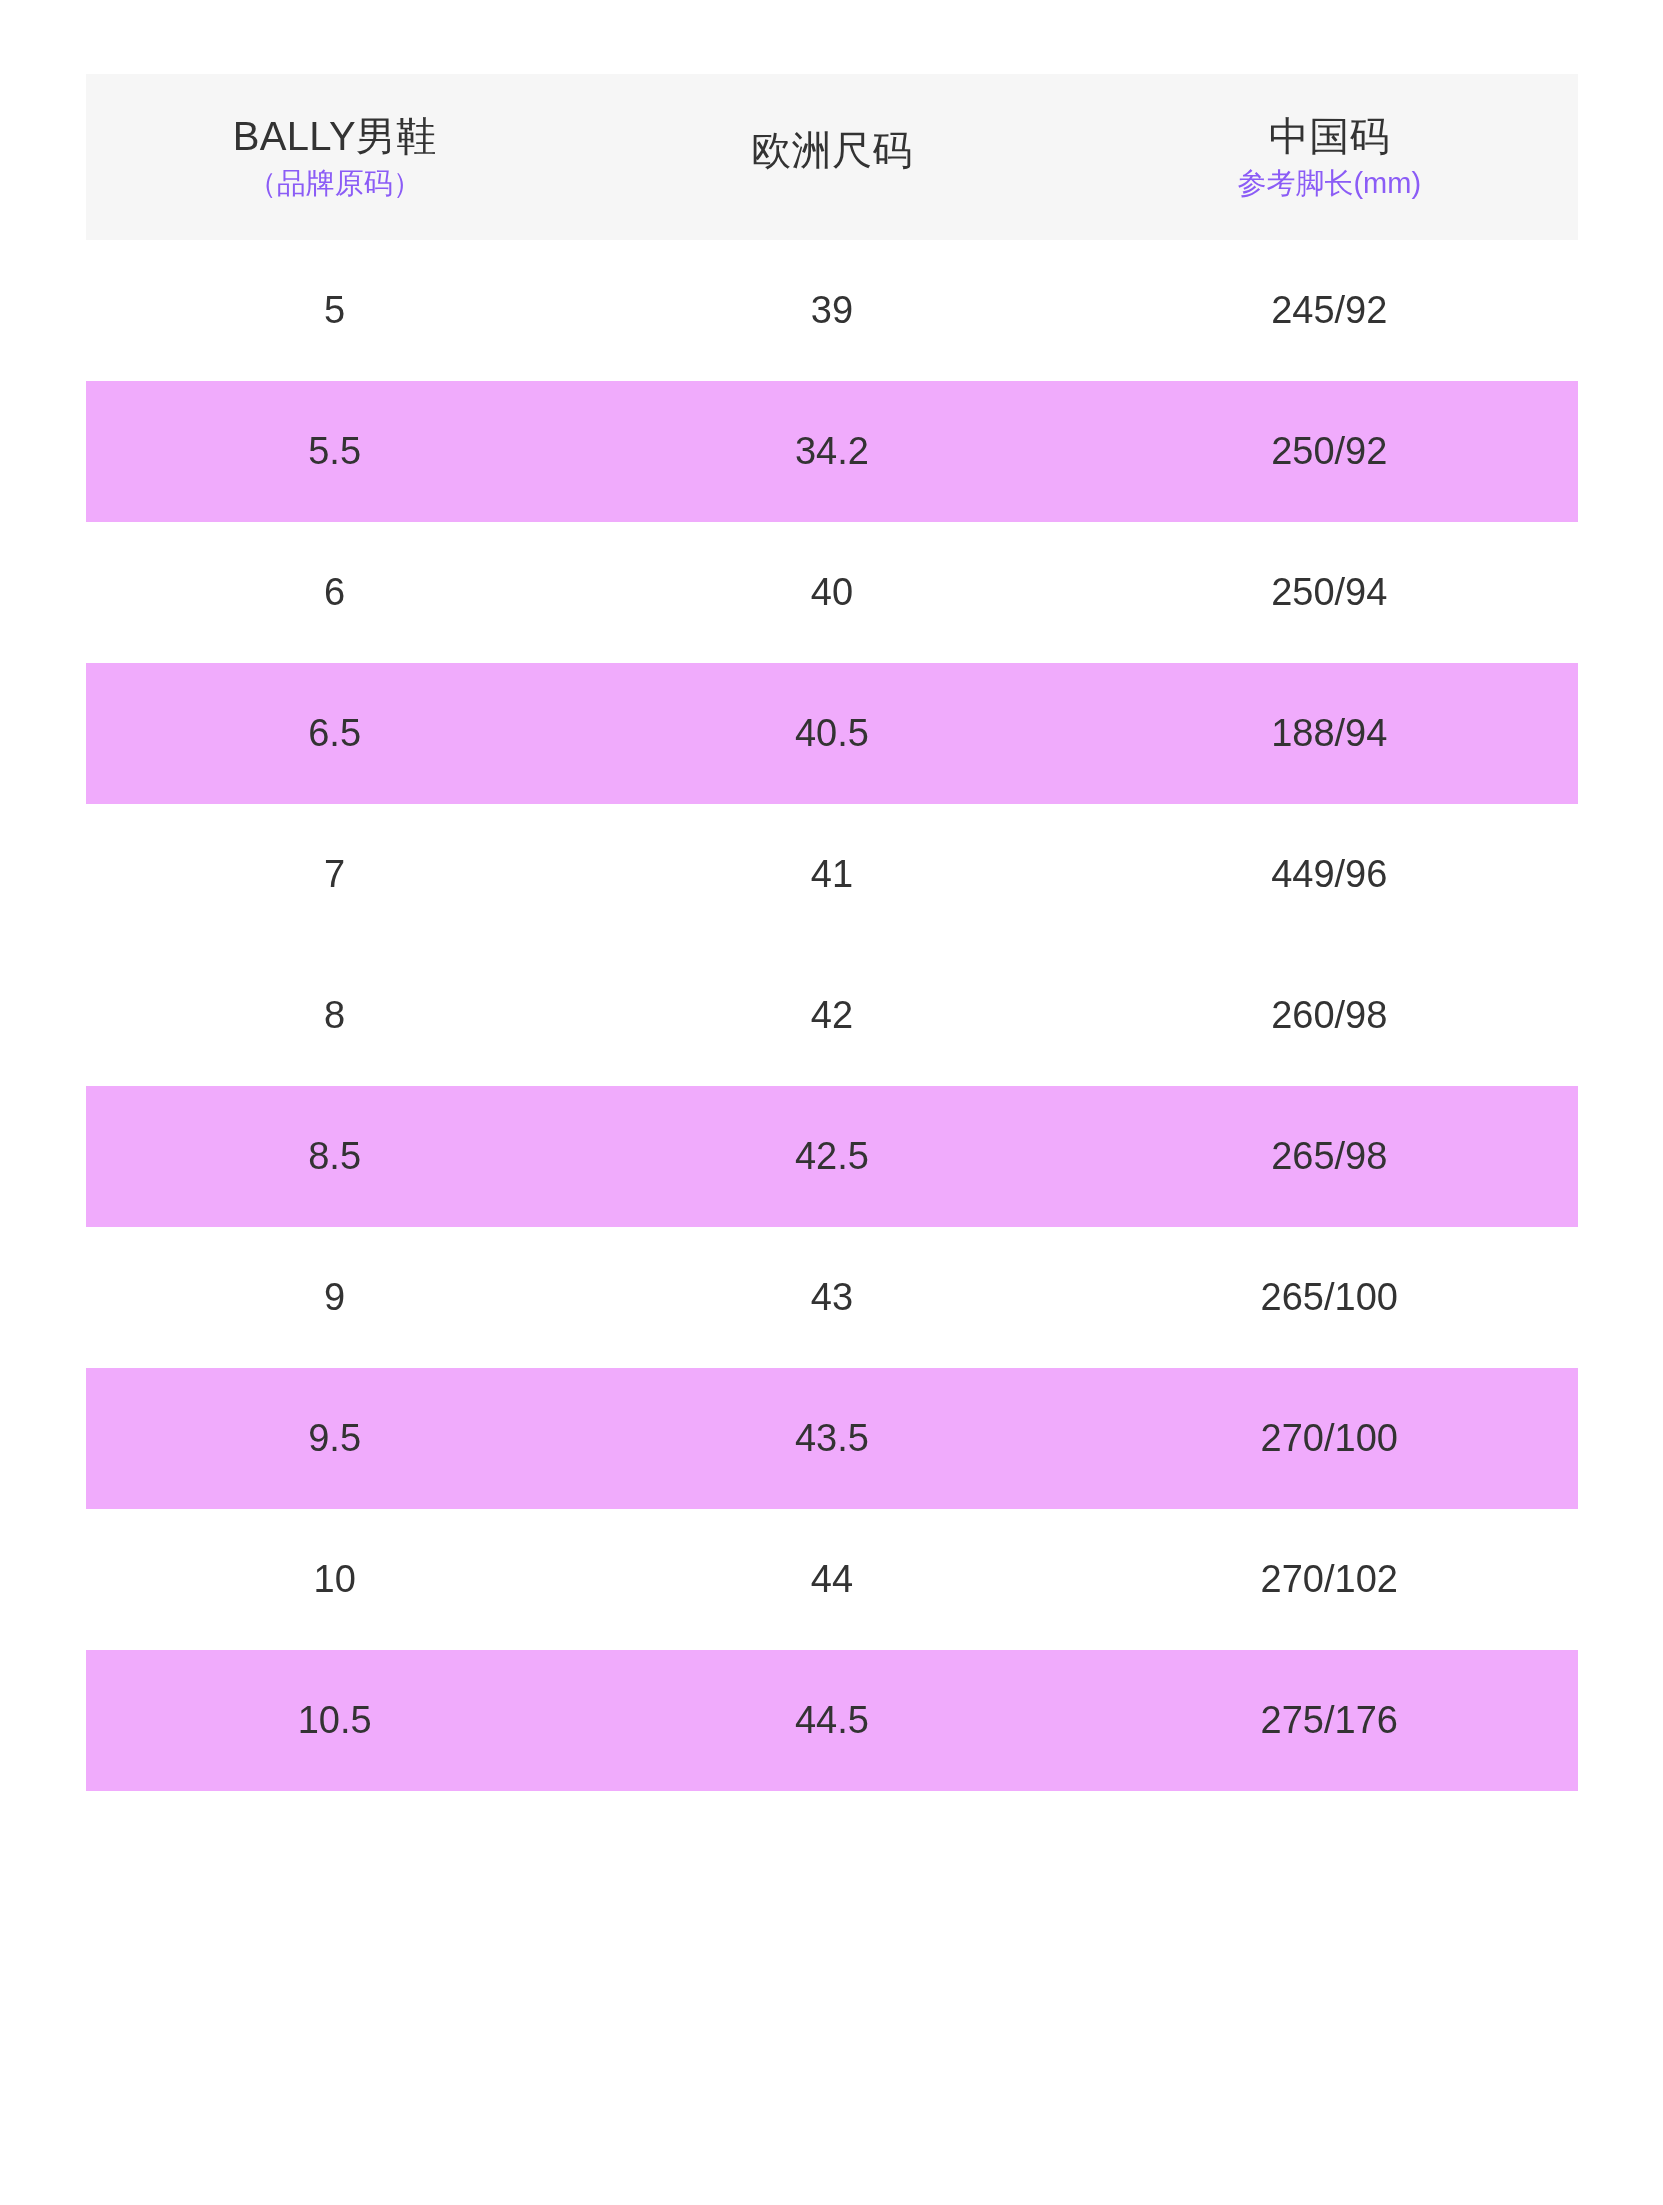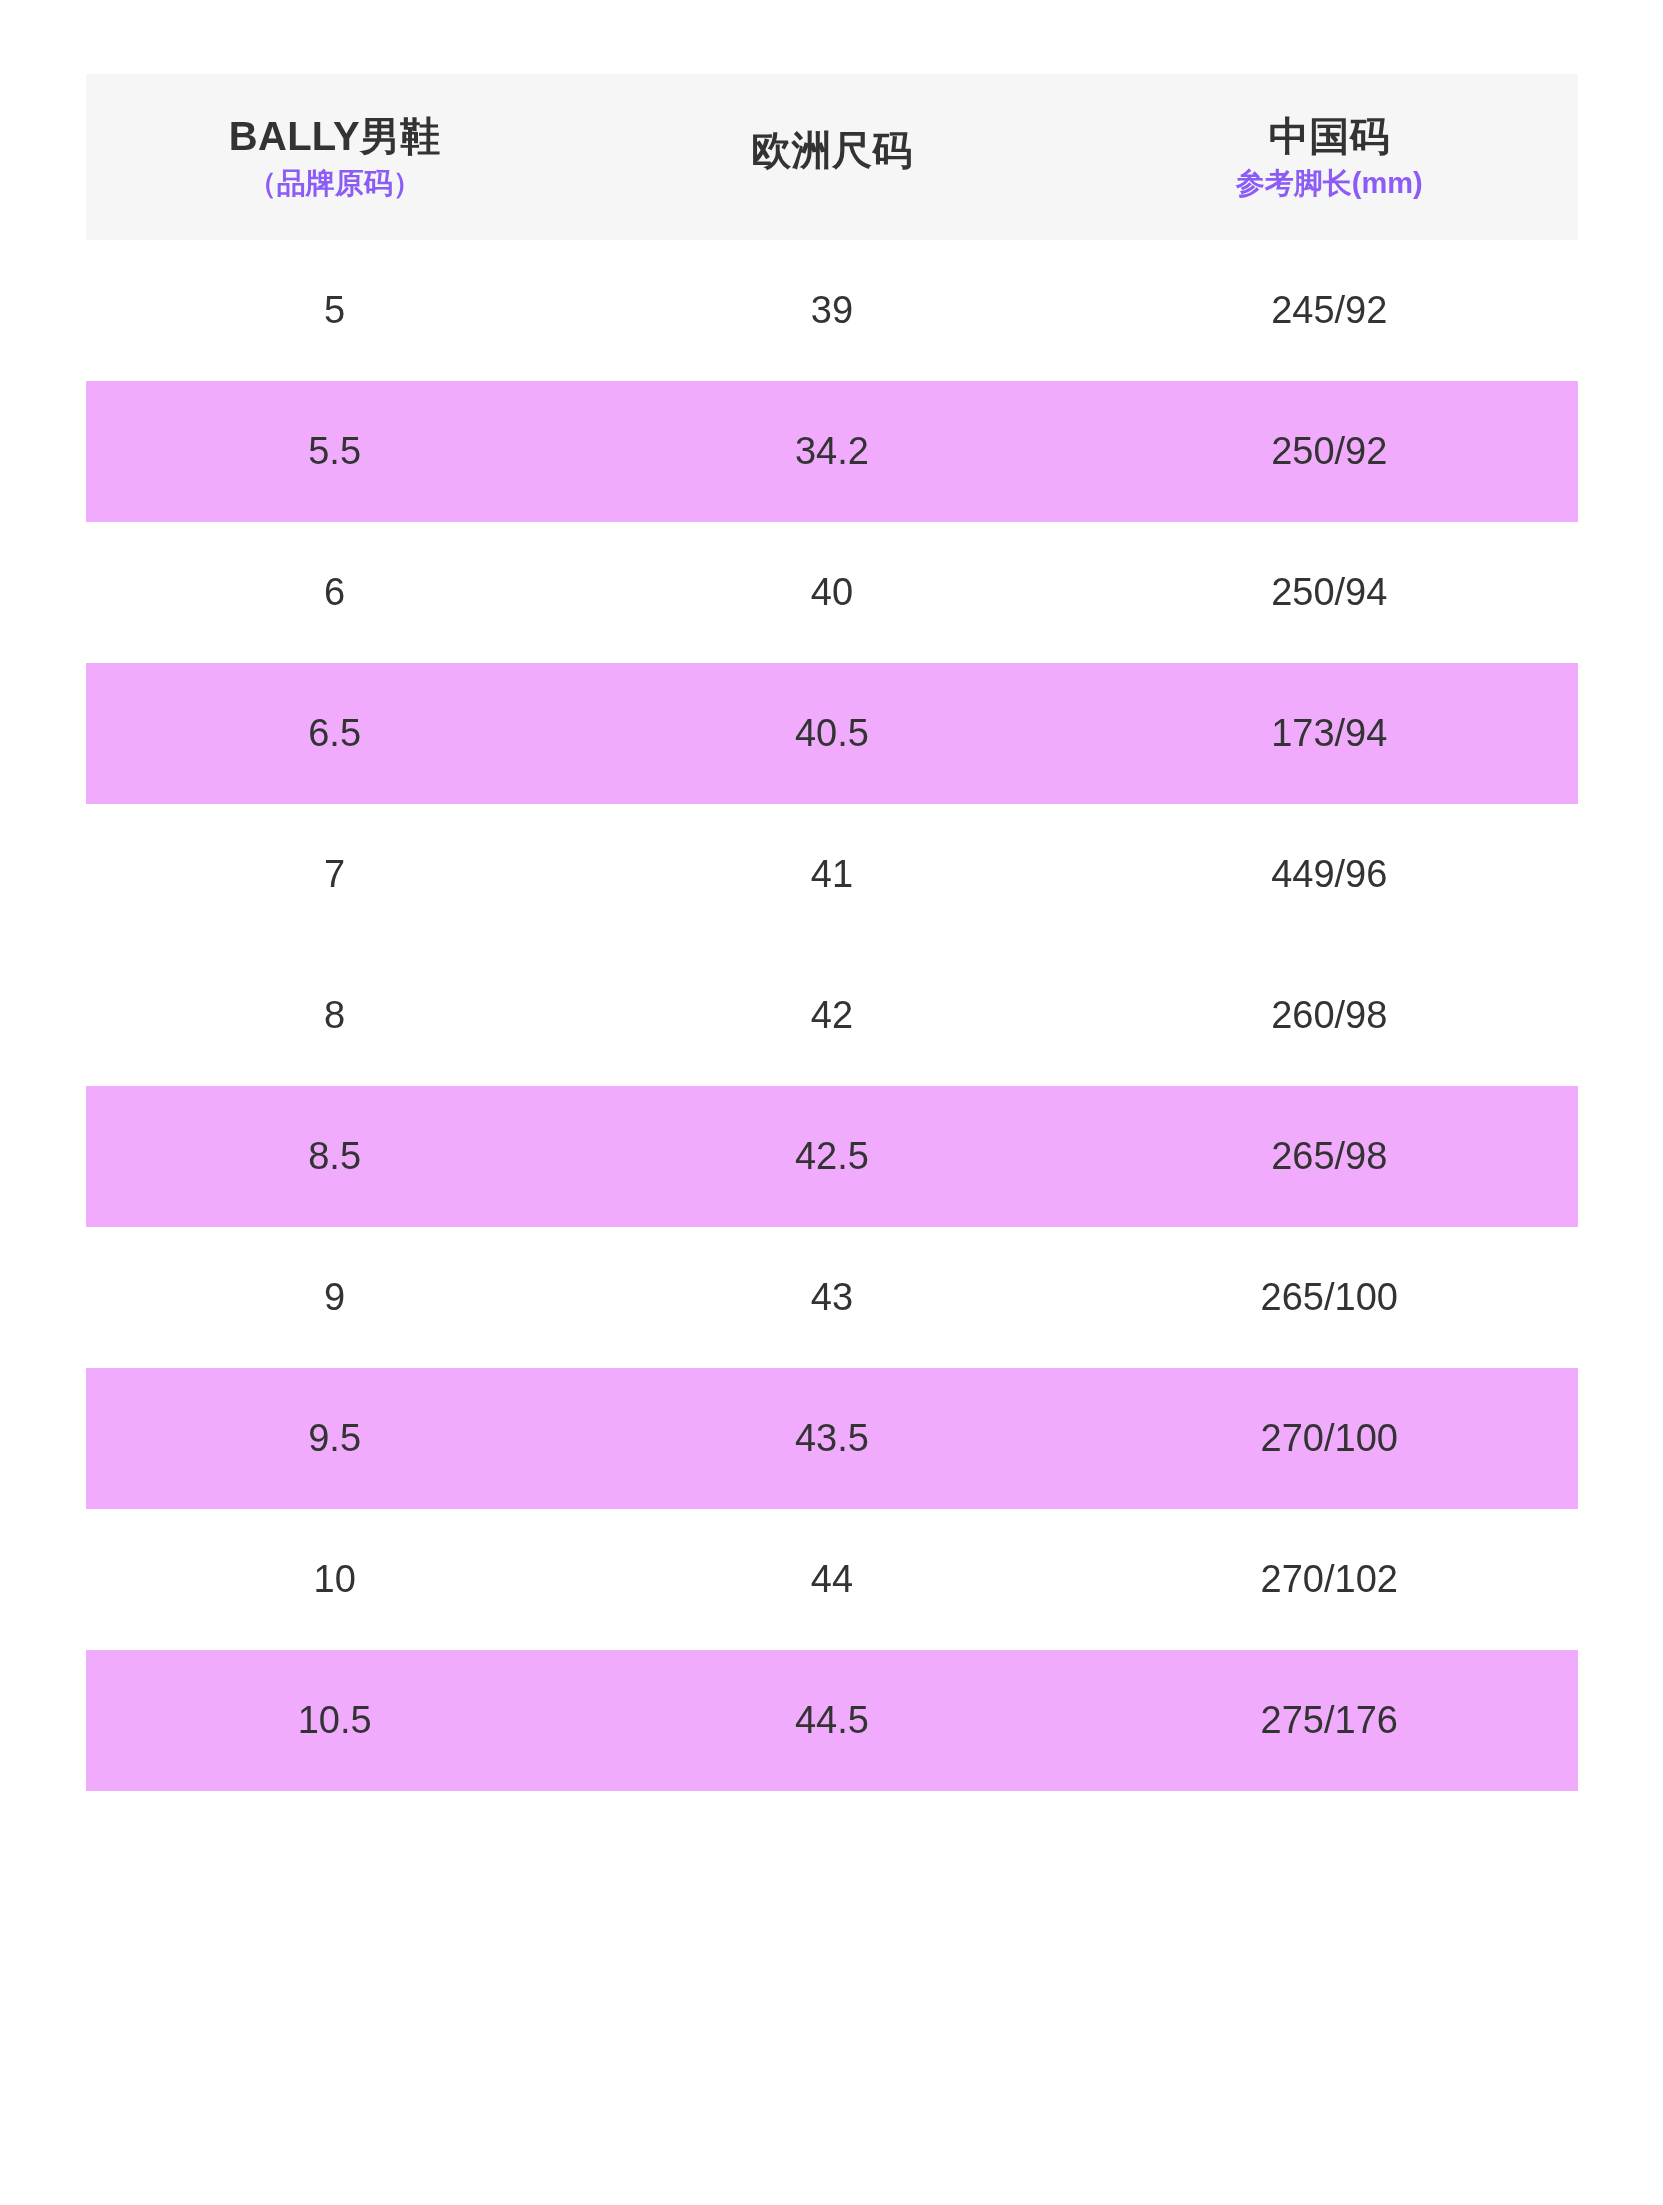--- a/index.html
+++ b/index.html
@@ -48,21 +48,20 @@
     vertical-align: middle;
     font-weight: normal;
   }
 
   .head-cell {
     display: flex;
     flex-direction: column;
     align-items: center;
     justify-content: center;
     line-height: 1;
-    font-weight: bold;
   }
 
   .head-main {
     font-size: 40px;
     color: #333333;
     letter-spacing: 0.3px;
     white-space: nowrap;
   }
 
   .head-sub {
@@ -141,21 +140,21 @@
           <td>250/92</td>
         </tr>
         <tr>
           <td>6</td>
           <td>40</td>
           <td>250/94</td>
         </tr>
         <tr class="striped">
           <td>6.5</td>
           <td>40.5</td>
-          <td>173/94</td>
+          <td>188/94</td>
         </tr>
         <tr>
           <td>7</td>
           <td>41</td>
           <td>449/96</td>
         </tr>
         <tr>
           <td>8</td>
           <td>42</td>
           <td>260/98</td>

